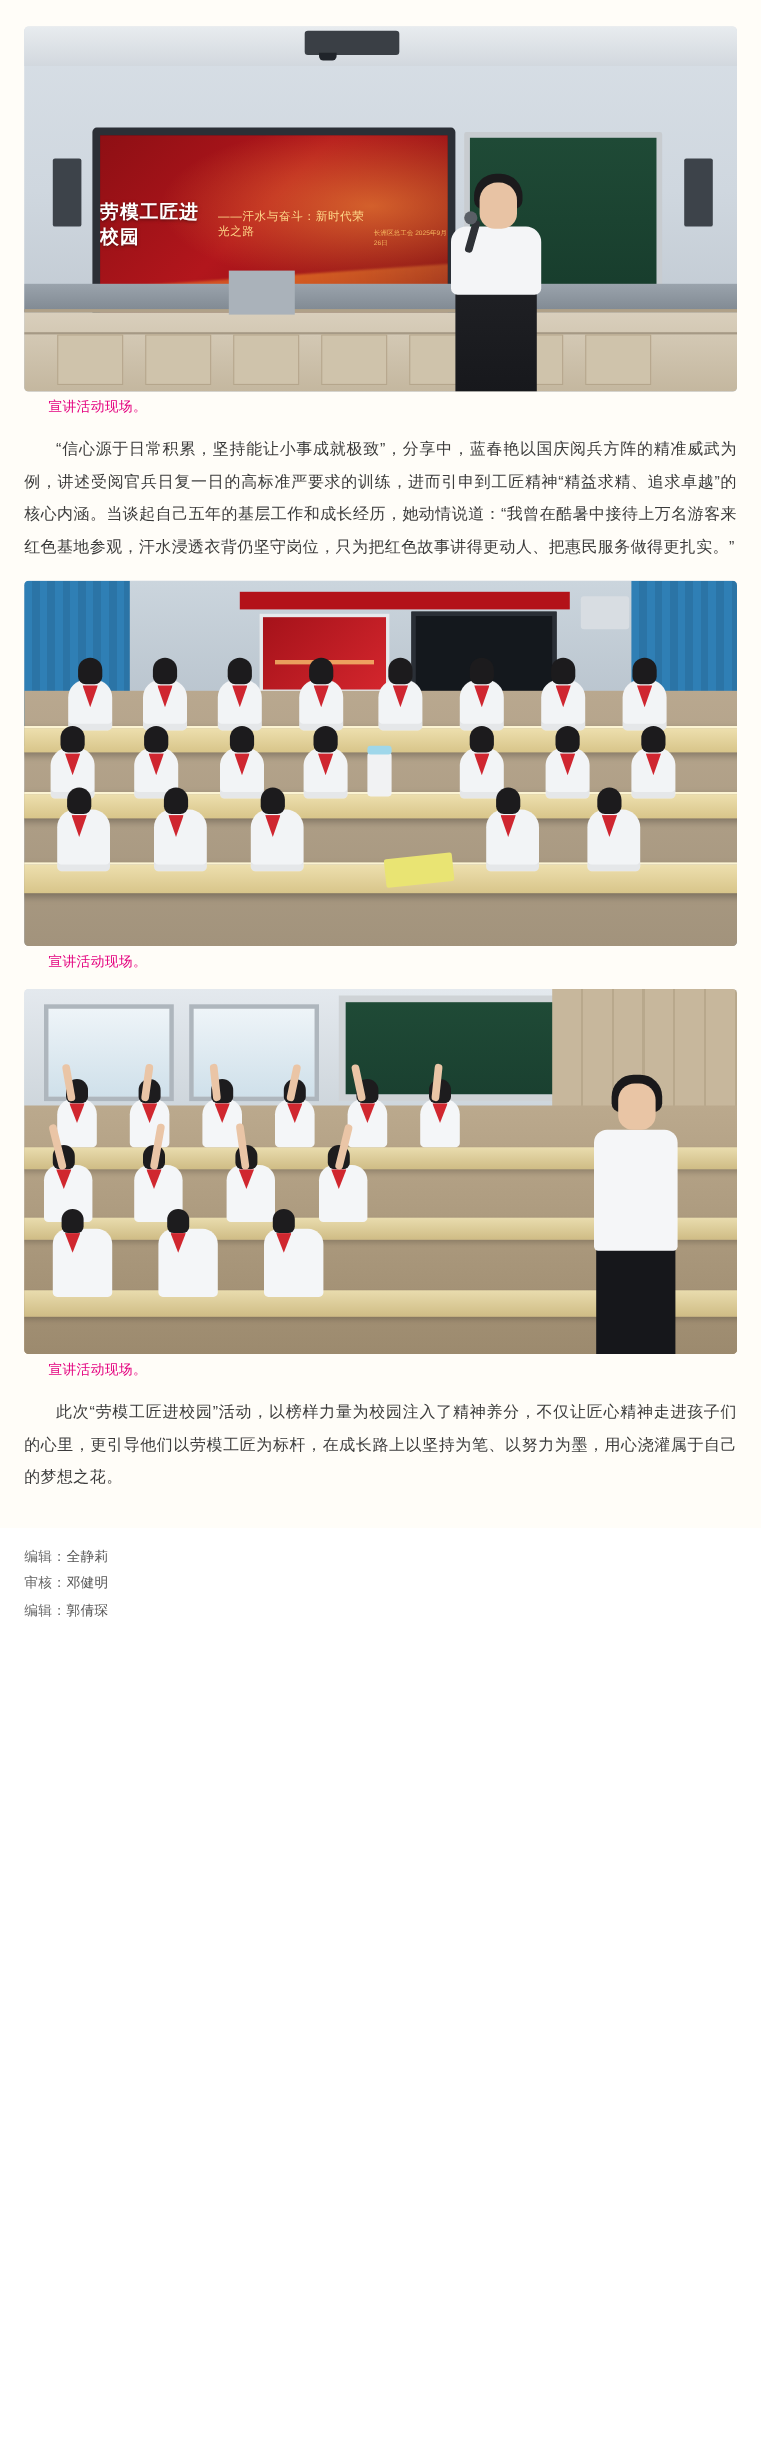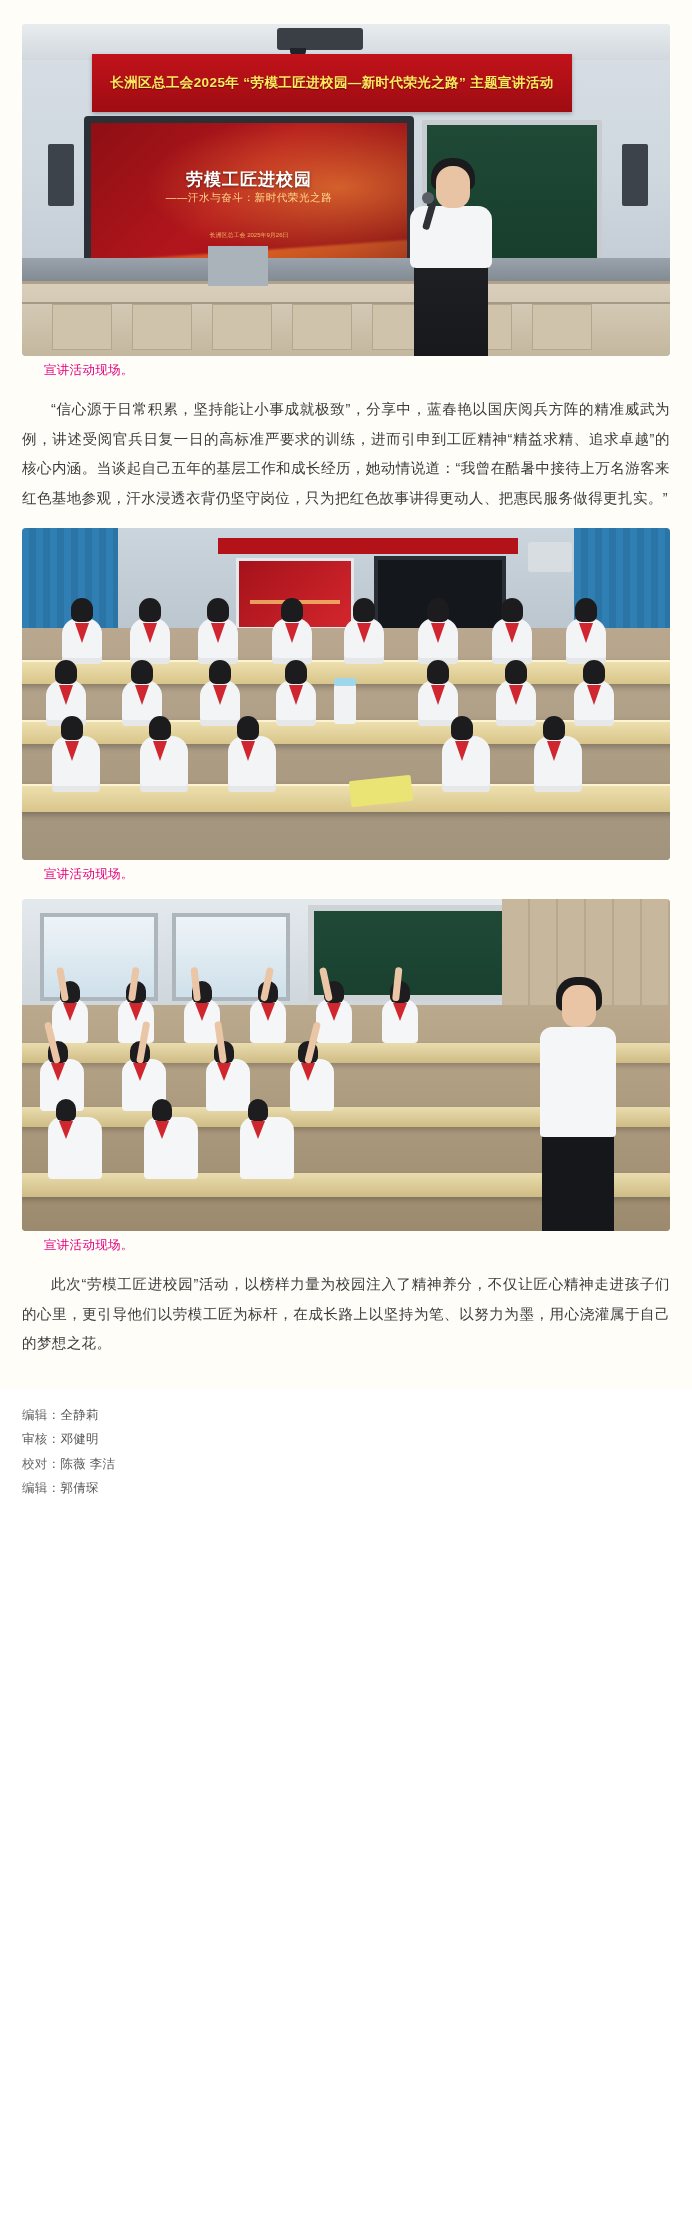--- a/index.html
+++ b/index.html
@@ -82,21 +82,21 @@
   .p1 .screen {
     position: absolute; left: 62px; top: 92px; width: 330px; height: 175px;
     background: #171a20; border: 7px solid #2b2f36; border-radius: 4px;
     box-sizing: border-box;
   }
   .p1 .slide {
     position: absolute; left: 0; top: 0; right: 0; bottom: 0;
     background:
       radial-gradient(ellipse at 78% 40%, rgba(255,160,60,.55) 0%, rgba(170,20,20,0) 55%),
       linear-gradient(135deg, #8e0f14 0%, #b2161c 45%, #7d0b10 100%);
-    display: flex; flex-direction: column; align-items: center; justify-content: center;
+    display: flex; align-items: center; justify-content: center;
     overflow: hidden;
   }
   .p1 .slide .t1 {
     color: #ffffff; font-size: 17px; font-weight: bold; letter-spacing: 1px;
     text-shadow: 0 1px 3px rgba(0,0,0,.5);
   }
   .p1 .slide .t2 {
     color: #ffd98a; font-size: 10.5px; letter-spacing: .6px;
   }
   .p1 .slide .t3 {
@@ -327,23 +327,20 @@
 
 <div class="page">
 
 
   <div class="figure">
     <div class="photo p1">
       <div class="ceiling"></div>
       <div class="projector"></div>
       <div class="projlens"></div>
 
-      <div class="banner">
-        <span>长洲区总工会2025年 “劳模工匠进校园—新时代荣光之路” 主题宣讲活动</span>
-      </div>
 
       <div class="screen">
         <div class="slide">
           <div class="ribbon"></div>
           <div class="t1">劳模工匠进校园</div>
           <div class="t2">——汗水与奋斗：新时代荣光之路</div>
           <div class="t3">长洲区总工会  2025年9月26日</div>
         </div>
       </div>
 
@@ -497,18 +494,15 @@
 </div>
 
 <div class="footer">
   <div class="footer-row">
     <span class="lbl">编辑：</span><span>全静莉</span>
   </div>
   <div class="footer-row">
     <span class="lbl">审核：</span><span>邓健明</span>
   </div>
   <div class="footer-row">
-    <span class="lbl">校对：</span><span>陈薇  李洁</span>
-  </div>
-  <div class="footer-row">
     <span class="lbl">编辑：</span><span>郭倩琛</span>
   </div>
 </div>
 
 </body></html>

